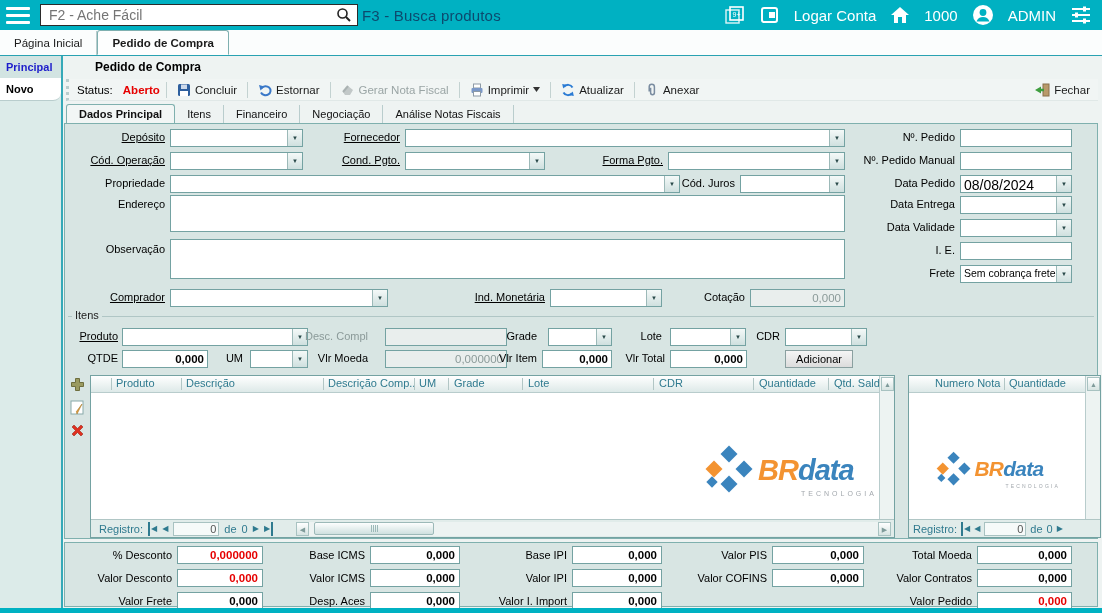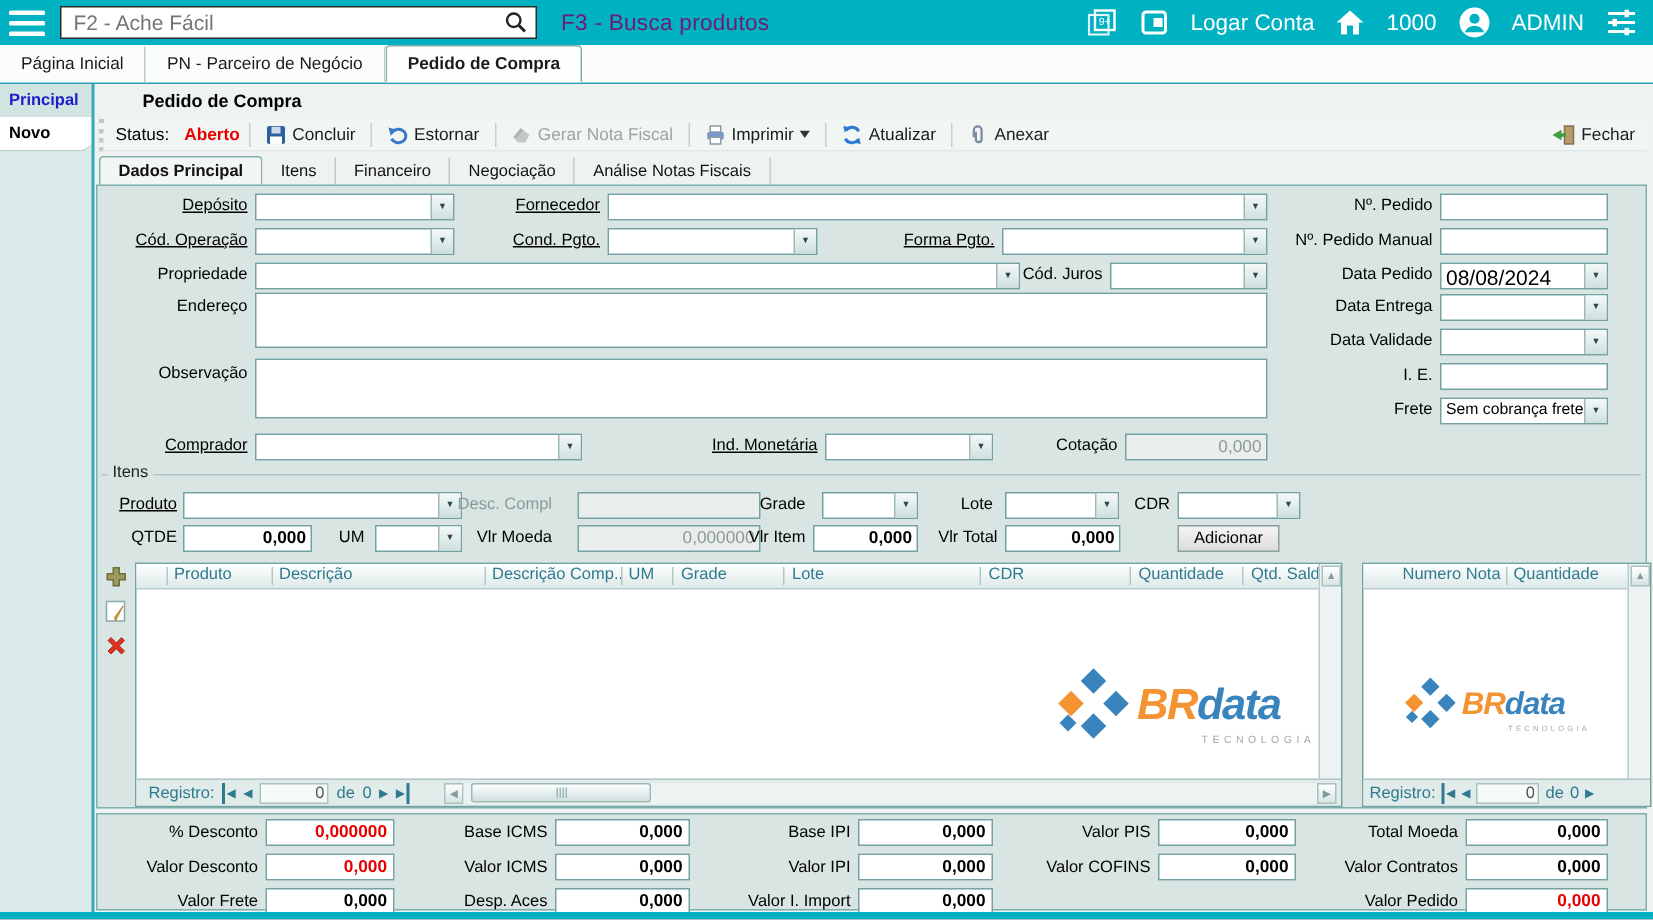--- a/index.html
+++ b/index.html
@@ -10,21 +10,21 @@
 
   
   .topbar { position:absolute; left:0; top:0; width:1102px; height:30px; background:#00b1c2;
             display:flex; align-items:center; }
   .hamburger { width:36px; display:flex; flex-direction:column; gap:4px; padding:0 6px; cursor:pointer; }
   .hamburger span { display:block; height:3px; background:#fff; border-radius:1px; }
   .searchbox { position:relative; margin-left:4px; width:318px; height:22px; }
   .searchbox input { width:100%; height:100%; border:1px solid #2b2b2b; background:#fff;
                      font:14px "Liberation Sans",sans-serif; color:#000000; padding:0 26px 0 8px; }
   .searchbox .mag { position:absolute; right:6px; top:3px; }
-  .f3txt { color:#701a75; font-size:15px; margin-left:16px; letter-spacing:.2px; }
+  .f3txt { color:#0c4a6e; font-size:15px; margin-left:4px; letter-spacing:.2px; }
   .topright { margin-left:auto; display:flex; align-items:center; gap:14px; padding-right:10px;
               color:#fff; font-size:15px; }
   .ticon { display:inline-flex; align-items:center; justify-content:center; }
 
   
   .tabstrip { position:absolute; left:0; top:30px; width:1102px; height:26px; background:#fbfdfd;
               border-bottom:1px solid #28a2b2; display:flex; align-items:flex-end; }
   .mtab { height:24px; line-height:24px; padding:0 14px; color:#1b1b1b; font-size:11.5px;
           border-right:1px solid #b9cdcd; cursor:pointer; }
   .mtab.active { background:#fdfefe; font-weight:bold; border:1px solid #7fb0b0; border-bottom:1px solid #fdfefe;
@@ -189,21 +189,20 @@
             <rect x="5" y="7.5" width="3" height="5" fill="#fff"></rect>
             <line x1="2" y1="16" x2="20" y2="16" stroke="#fff" stroke-width="2"></line>
             <rect x="13" y="13.5" width="3" height="5" fill="#fff"></rect>
           </svg>
       </span>
     </div>
   </div>
 
   <div class="tabstrip">
     <div class="mtab">Página Inicial</div>
-    <div class="mtab">PN - Parceiro de Negócio</div>
     <div class="mtab active">Pedido de Compra</div>
   </div>
 
   <div class="sidebar">
     <div class="sbitem sel">Principal</div>
     <div class="sbitem alt">Novo</div>
   </div>
   <div class="sideline"></div>
 
   <div class="pagetitle">Pedido de Compra</div>

